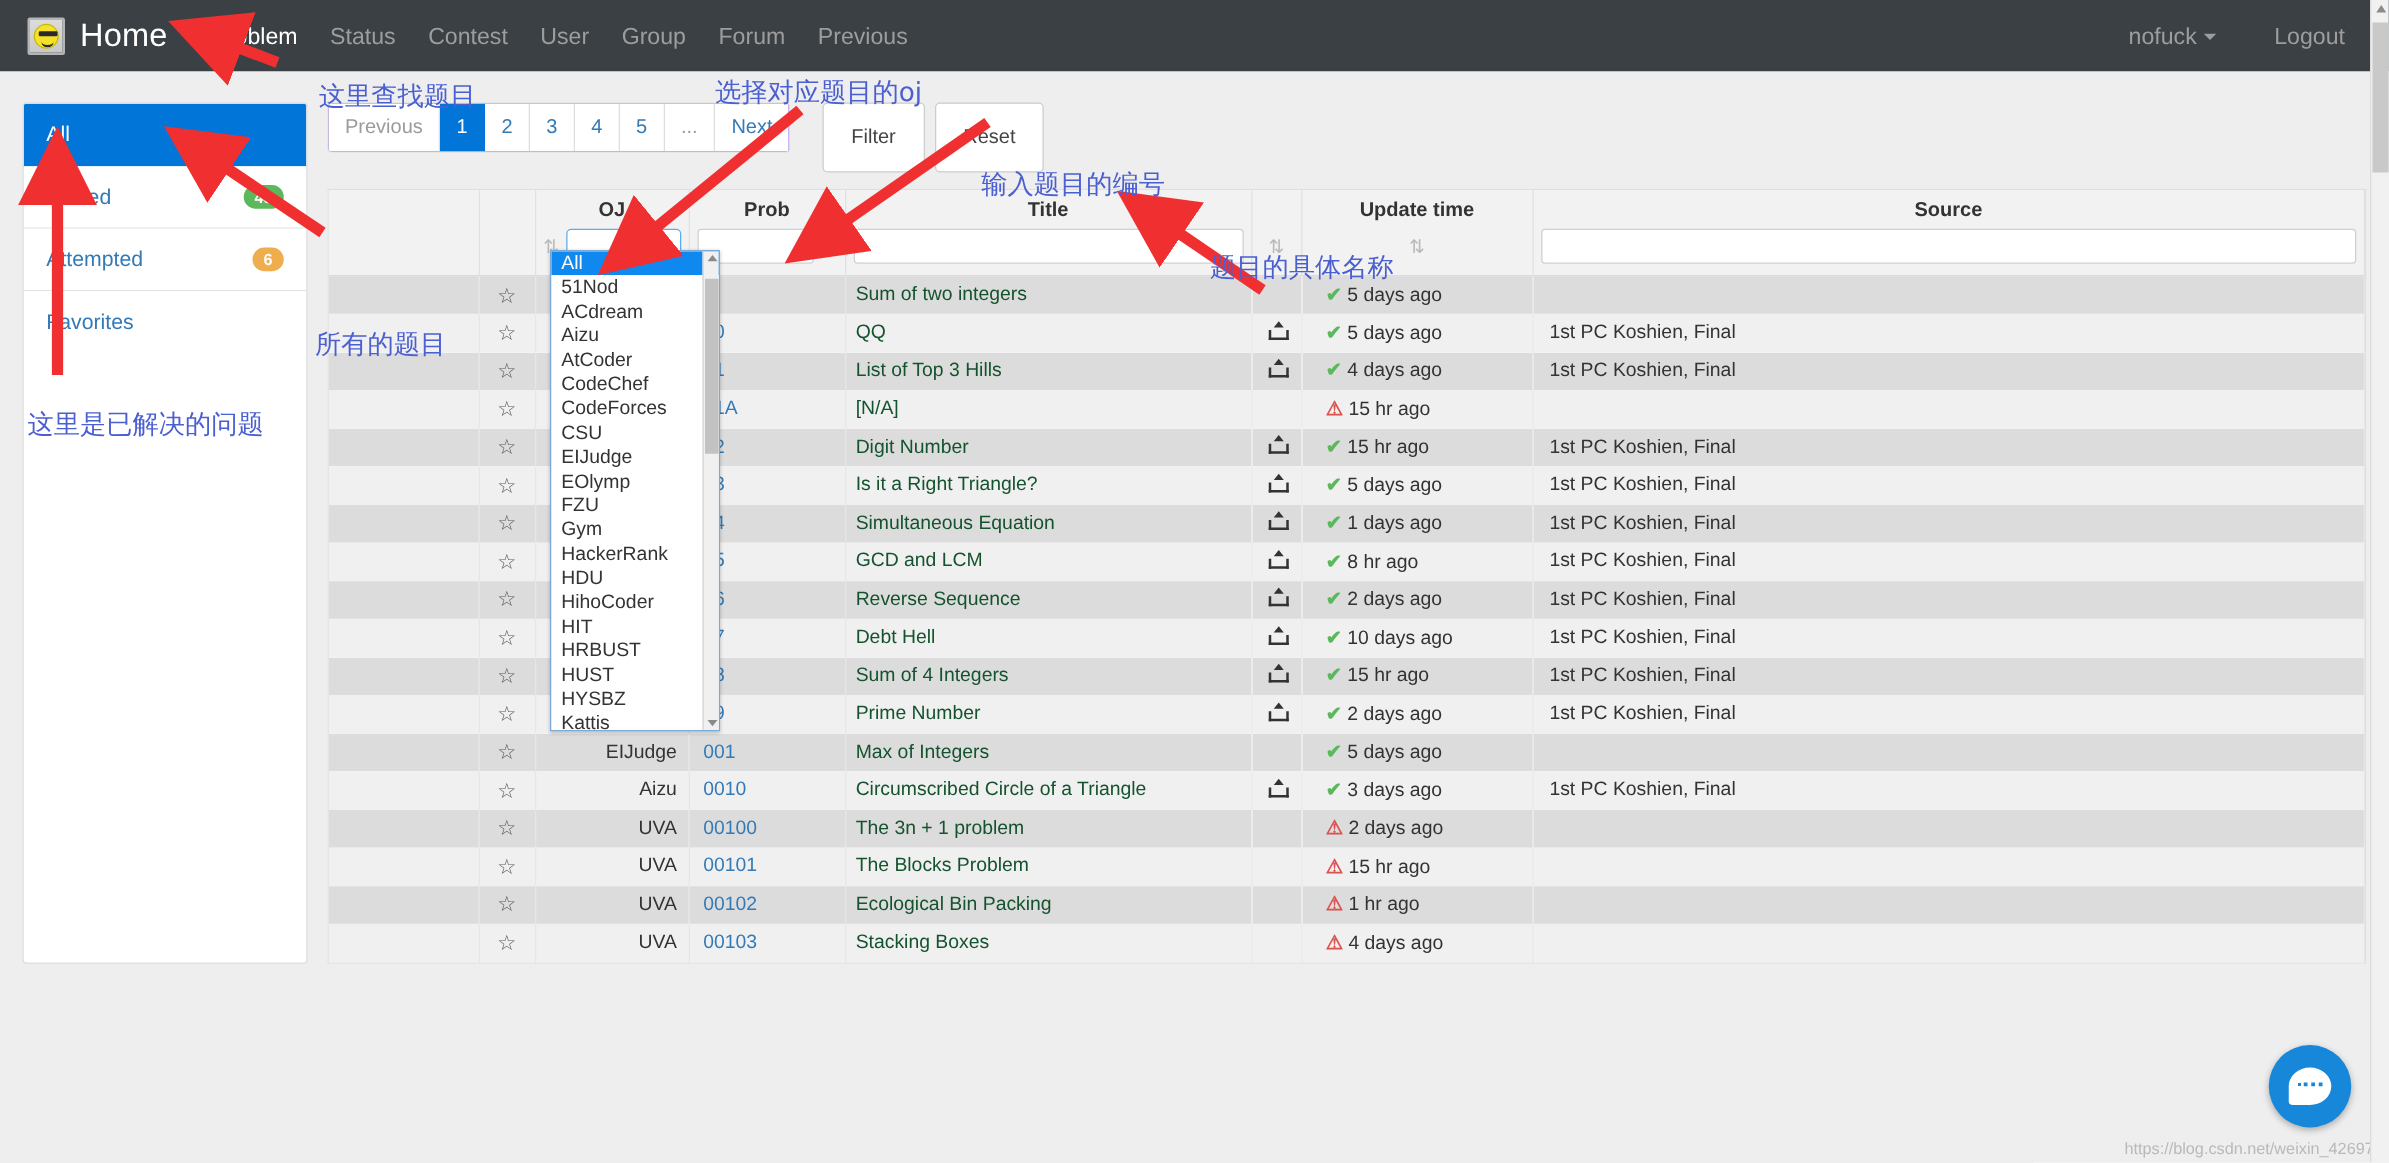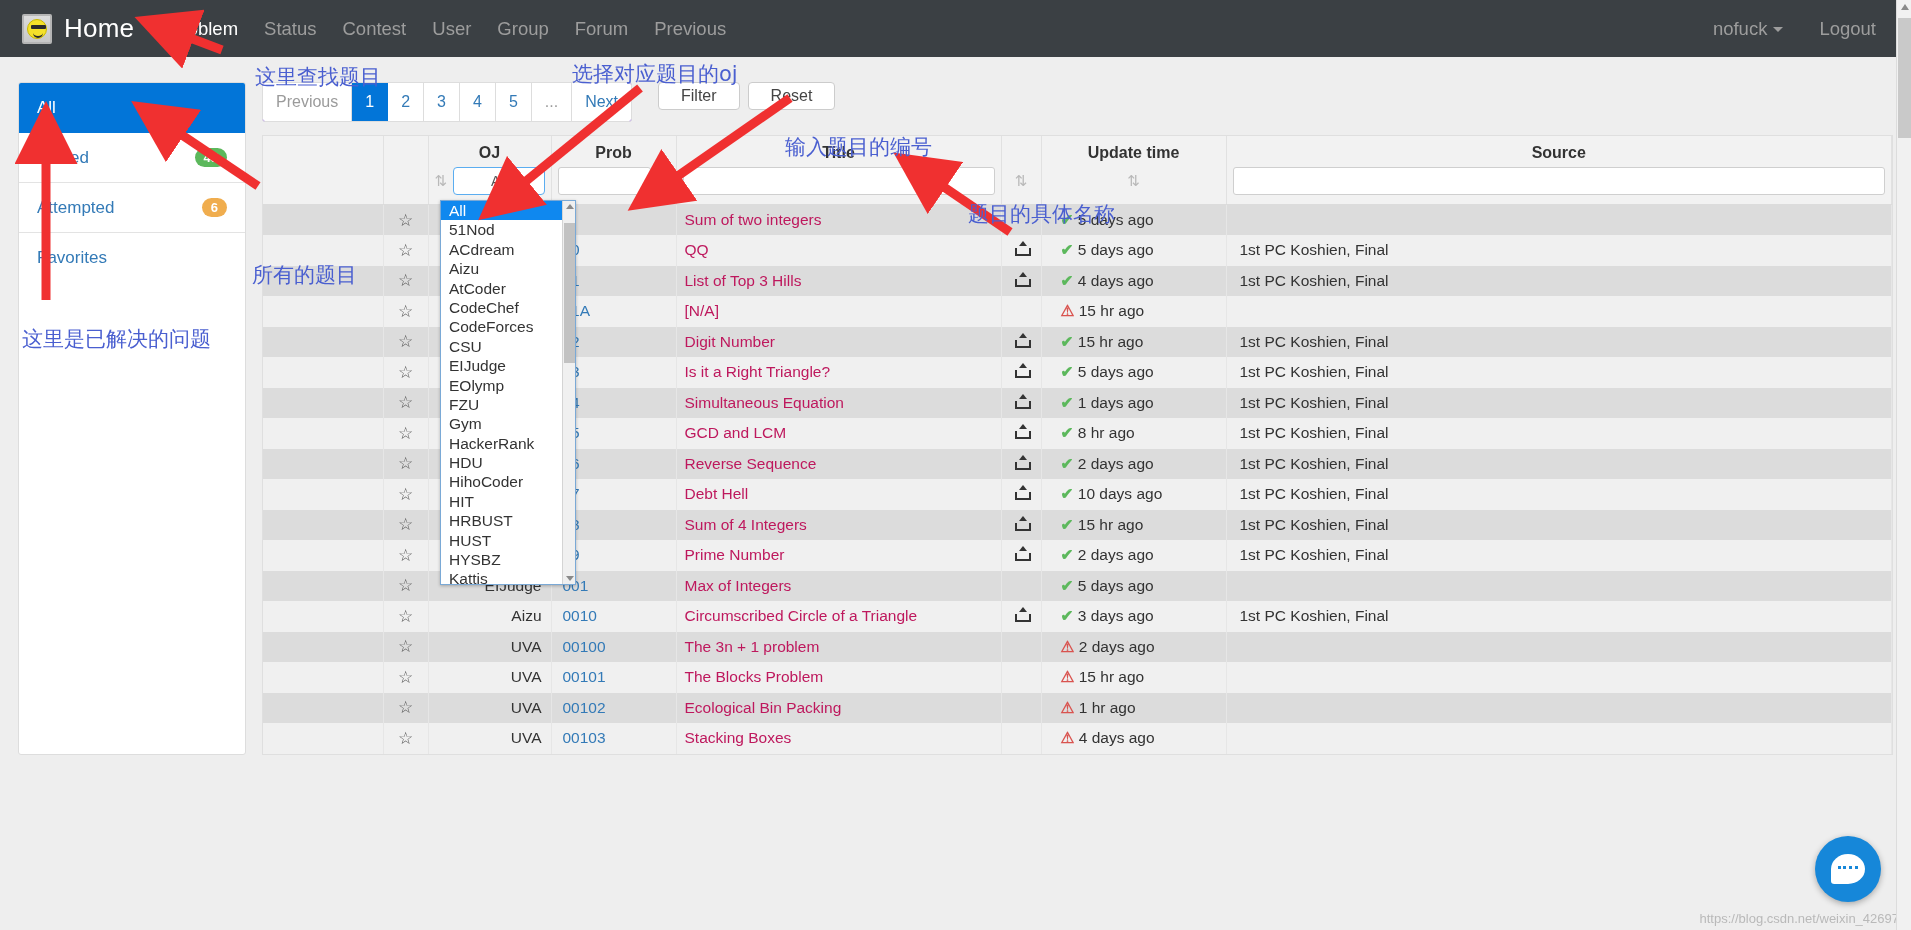--- a/index.html
+++ b/index.html
@@ -39,21 +39,21 @@
   }
   .brand {
     color:#ffffff; font-size:26px; letter-spacing:.2px; margin-right:22px;
     text-decoration:none;
   }
   .navlink {
     color:#9d9d9d; font-size:18.5px; text-decoration:none;
     padding: 0 13px; white-space:nowrap;
   }
   .navlink.active { color:#ffffff; }
-  #nav-right { margin-left:auto; display:flex; align-items:center; gap:10px; }
+  #nav-right { margin-left:auto; display:flex; align-items:center; gap:20px; }
   #nav-right .navlink { font-size:18.5px; }
   .caret {
     display:inline-block; width:0;height:0;
     border-left:5px solid transparent;border-right:5px solid transparent;
     border-top:5px solid #9d9d9d; margin-left:6px; vertical-align:middle;
   }
   
   #page { display:flex; padding: 25px 18px 0 18px; position:relative; }
   
   #sidebar {
@@ -83,21 +83,21 @@
     min-width:33px; height:38px; padding: 0 13px;
     display:flex; align-items:center; justify-content:center;
     color:#337ab7; font-size:16px; border-right:1px solid #dddddd;
     background:#fff; text-decoration:none;
   }
   .pg:last-child { border-right:none; }
   .pg.active { background:#0275d8; color:#fff; border-right-color:#0275d8; }
   .pg.disabled { color:#9b9b9b; }
   .btn-group { display:flex; gap:8px; }
   .btn {
-    height:28px; padding: 0 22px; background:#fff; border:1px solid #cccccc;
+    height:56px; padding: 0 22px; background:#fff; border:1px solid #cccccc;
     border-radius:4px; color:#444; font-size:16px; display:flex;
     align-items:center; justify-content:center; cursor:pointer;
     font-family:"Liberation Sans", sans-serif;
   }
   
   #tablewrap { border:1px solid #dfdfdf; background:#f6f6f6; }
   table { border-collapse:collapse; width:100%; table-layout:fixed; }
   thead th {
     font-size:16px; color:#333; font-weight:bold; text-align:center;
     padding: 8px 4px 2px 4px; background:#f2f2f2;
@@ -122,21 +122,21 @@
   tbody td {
     font-size:15.5px; padding: 0 10px; height:30.5px;
     border-right:1px solid #e6e6e6; color:#333;
     white-space:nowrap; overflow:hidden; text-overflow:ellipsis;
   }
   tbody tr:nth-child(odd) { background:#dcdcdc; }
   tbody tr:nth-child(even) { background:#f0f0f0; }
   .star { color:#5a5a5a; font-size:17px; text-align:center; }
   .c-oj { text-align:right; padding-right:9px; color:#333; }
   .c-prob { color:#337ab7; padding-left:11px; }
-  .c-title { color:#be185d; padding-left:8px; }
+  .c-title { color:#14532d; padding-left:8px; }
   .c-sub { text-align:center; }
   .c-upd { padding-left:19px;margin-top:15px; }
   .c-src { padding-left:13px; }
   .ok { color:#5cb85c; font-weight:bold; }
   .warn { color:#d9534f; font-weight:bold; }
   .upicon { display:inline-block; width:14px; height:14px; position:relative; }
   .upicon:before{
     content:"";position:absolute;left:5px;top:0;border-left:4px solid transparent;
     border-right:4px solid transparent;border-bottom:5px solid #333;
   }

